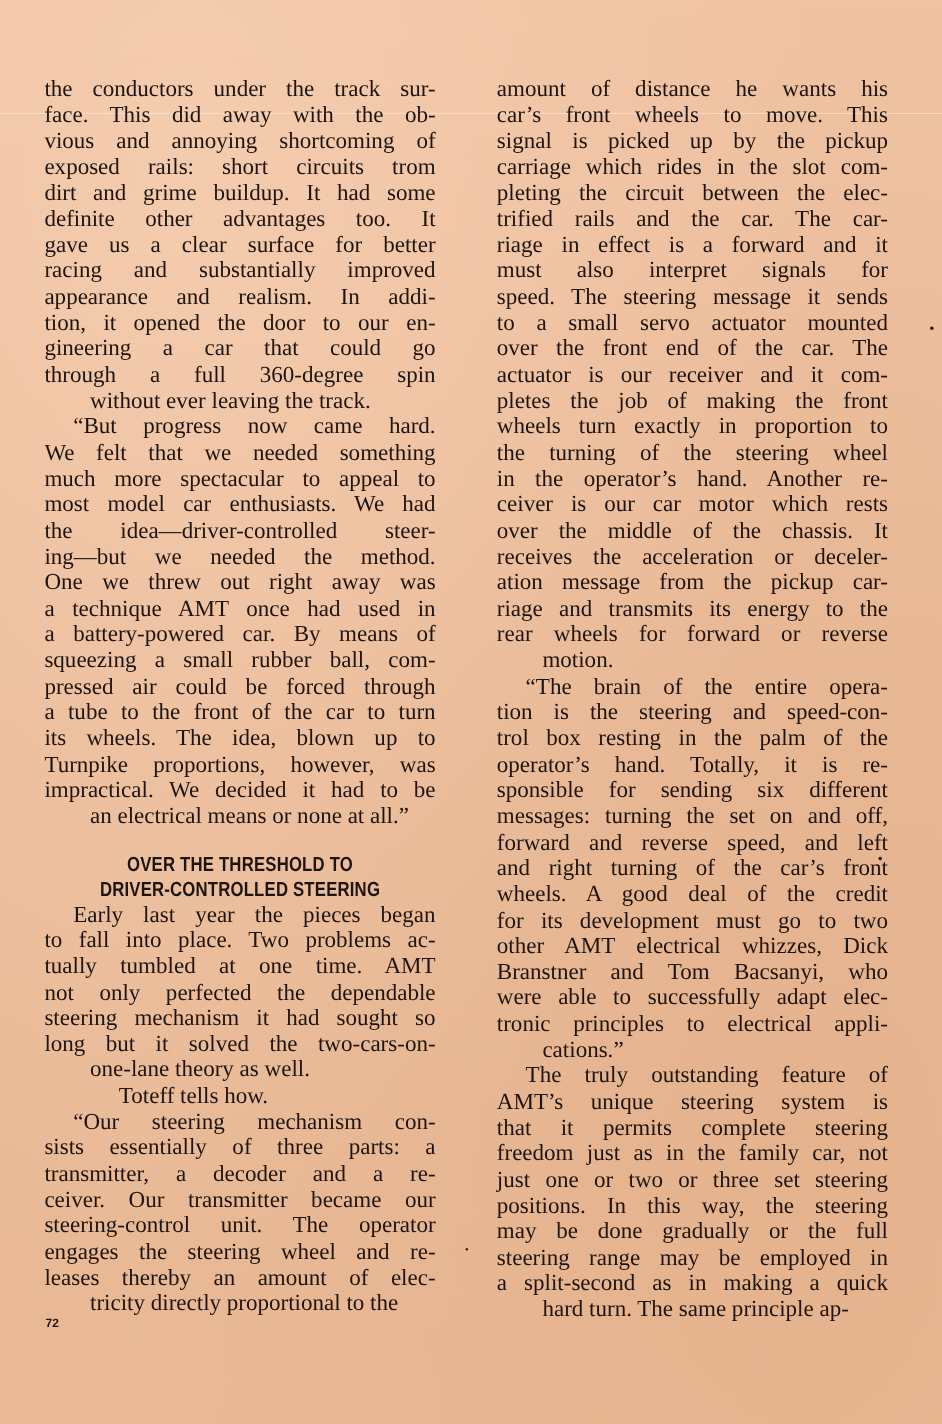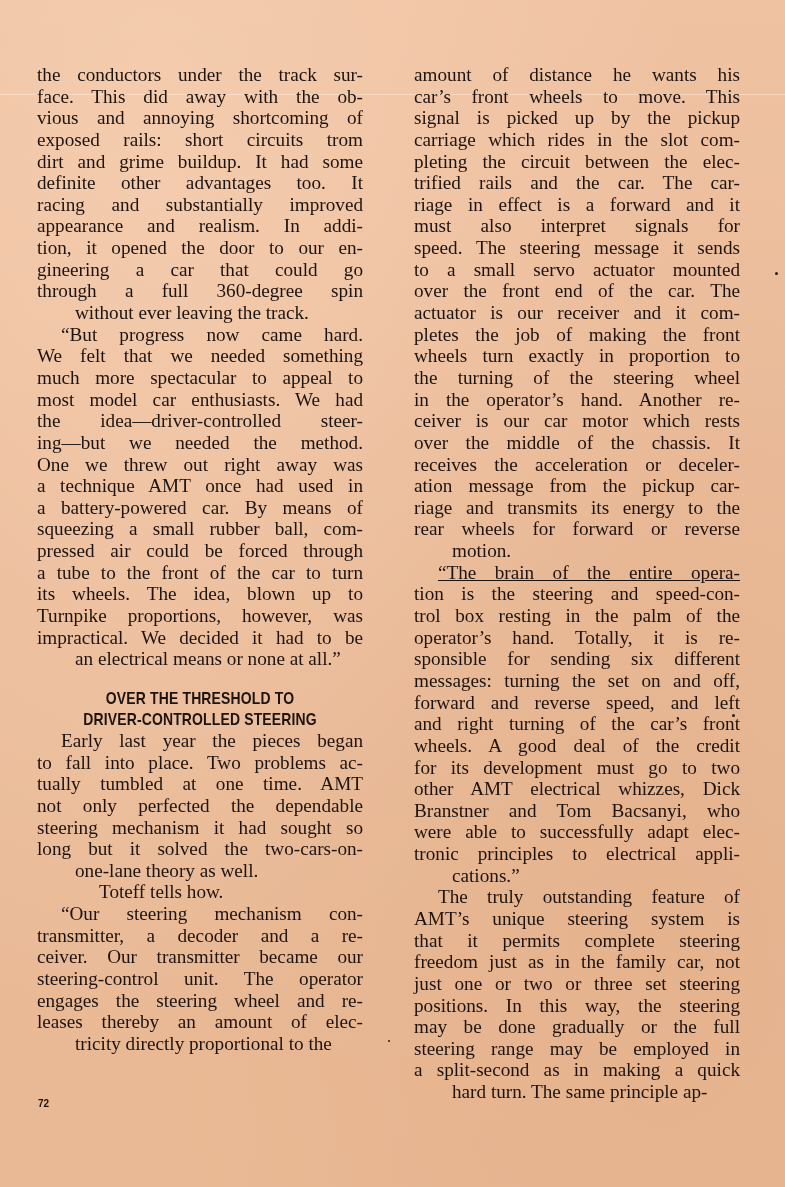--- a/index.html
+++ b/index.html
@@ -96,20 +96,21 @@
 
   <div class="column col-left">
     <div id="left-pre">
         <p class="para">
           <span class="line">the conductors under the track sur-</span>
           <span class="line">face. This did away with the ob-</span>
           <span class="line">vious and annoying shortcoming of</span>
           <span class="line">exposed rails: short circuits trom</span>
           <span class="line">dirt and grime buildup. It had some</span>
           <span class="line">definite other advantages too. It</span>
+          <span class="line">gave us a clear surface for better</span>
           <span class="line">racing and substantially improved</span>
           <span class="line">appearance and realism. In addi-</span>
           <span class="line">tion, it opened the door to our en-</span>
           <span class="line">gineering a car that could go</span>
           <span class="line">through a full 360-degree spin</span>
           <span class="line last">without ever leaving the track.</span>
         </p>
         <p class="para">
           <span class="line" style="padding-left: 24px;">“But progress now came hard.</span>
           <span class="line">We felt that we needed something</span>
@@ -141,20 +142,21 @@
           <span class="line">not only perfected the dependable</span>
           <span class="line">steering mechanism it had sought so</span>
           <span class="line">long but it solved the two-cars-on-</span>
           <span class="line last">one-lane theory as well.</span>
         </p>
         <p class="para">
           <span class="line last" style="padding-left: 24px;">Toteff tells how.</span>
         </p>
         <p class="para">
           <span class="line" style="padding-left: 24px;">“Our steering mechanism con-</span>
+          <span class="line">sists essentially of three parts: a</span>
           <span class="line">transmitter, a decoder and a re-</span>
           <span class="line">ceiver. Our transmitter became our</span>
           <span class="line">steering-control unit. The operator</span>
           <span class="line">engages the steering wheel and re-</span>
           <span class="line">leases thereby an amount of elec-</span>
           <span class="line last">tricity directly proportional to the</span>
         </p>
       </div>
   </div>
 
@@ -179,21 +181,21 @@
           <span class="line">in the operator’s hand. Another re-</span>
           <span class="line">ceiver is our car motor which rests</span>
           <span class="line">over the middle of the chassis. It</span>
           <span class="line">receives the acceleration or deceler-</span>
           <span class="line">ation message from the pickup car-</span>
           <span class="line">riage and transmits its energy to the</span>
           <span class="line">rear wheels for forward or reverse</span>
           <span class="line last">motion.</span>
         </p>
         <p class="para">
-          <span class="line" style="padding-left: 24px; text-decoration: underline;">“The brain of the entire opera-</span>
+          <span class="line" style="padding-left: 24px;">“The brain of the entire opera-</span>
           <span class="line">tion is the steering and speed-con-</span>
           <span class="line">trol box resting in the palm of the</span>
           <span class="line">operator’s hand. Totally, it is re-</span>
           <span class="line">sponsible for sending six different</span>
           <span class="line">messages: turning the set on and off,</span>
           <span class="line">forward and reverse speed, and left</span>
           <span class="line">and right turning of the car’s front</span>
           <span class="line">wheels. A good deal of the credit</span>
           <span class="line">for its development must go to two</span>
           <span class="line">other AMT electrical whizzes, Dick</span>

